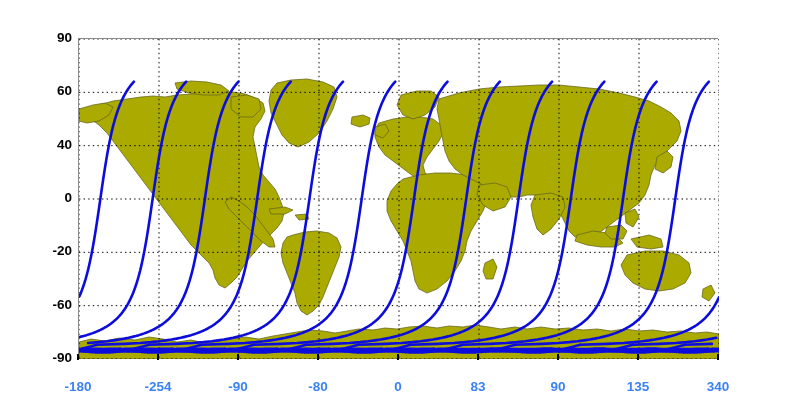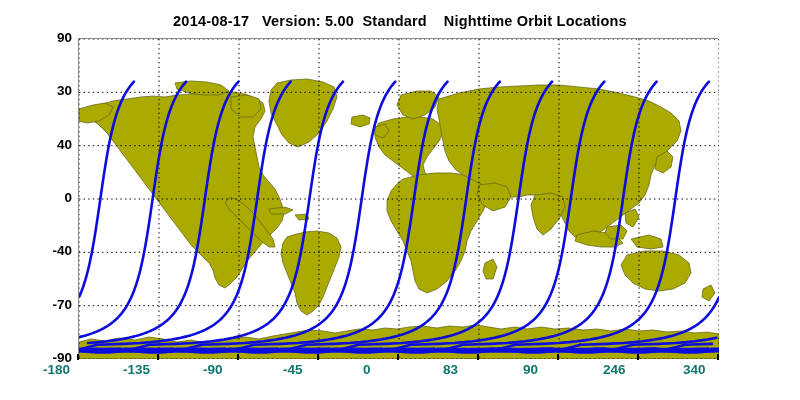--- a/index.html
+++ b/index.html
@@ -70,41 +70,41 @@
   }
   #xtick-layer {
     position: absolute;
     left: 78px;
     top: 360px;
     width: 640px;
     height: 24px;
   }
   .xtick-label {
     position: absolute;
-    top: 2px;
+    top: 19px;
     width: 70px;
     margin-left: -35px;
+    text-align: center;
     font-family: "Liberation Sans", sans-serif;
     font-size: 13.5px;
     font-weight: bold;
-    color: #0f766e;
+    color: #3b82f6;
     line-height: 16px;
   }
   .tickmark-v {
     position: absolute;
     width: 1.5px;
     background: #000000;
   }
 </style>
 </head>
 <body>
 
 <div id="figure">
 
-  <div id="title">2014-08-17   Version: 5.00  Standard    Nighttime Orbit Locations</div>
 
   <div id="plot">
     <svg id="plot-svg" viewBox="0 0 640 320" preserveAspectRatio="none" xmlns="http://www.w3.org/2000/svg">
 
       <defs>
         <clipPath id="plotclip">
           <rect x="0" y="0" width="640" height="320"></rect>
         </clipPath>
       </defs>
 
@@ -288,41 +288,41 @@
           <path d="M629.84,42.67 L629.05,43.54 L628.29,44.42 L627.56,45.30 L626.85,46.17 L626.18,47.05 L625.52,47.93 L624.89,48.81 L624.29,49.68 L623.70,50.56 L623.13,51.44 L622.58,52.31 L622.05,53.19 L621.53,54.07 L621.03,54.95 L620.54,55.82 L620.07,56.70 L619.61,57.58 L619.17,58.45 L618.73,59.33 L618.31,60.21 L617.90,61.08 L617.50,61.96 L617.11,62.84 L616.73,63.72 L616.35,64.59 L615.99,65.47 L615.64,66.35 L615.29,67.22 L614.95,68.10 L614.62,68.98 L614.30,69.85 L613.98,70.73 L613.67,71.61 L613.37,72.49 L613.07,73.36 L612.78,74.24 L612.49,75.12 L612.21,75.99 L611.94,76.87 L611.67,77.75 L611.40,78.63 L611.14,79.50 L610.89,80.38 L610.63,81.26 L610.39,82.13 L610.14,83.01 L609.91,83.89 L609.67,84.76 L609.44,85.64 L609.21,86.52 L608.99,87.40 L608.77,88.27 L608.55,89.15 L608.33,90.03 L608.12,90.90 L607.91,91.78 L607.71,92.66 L607.51,93.53 L607.31,94.41 L607.11,95.29 L606.91,96.17 L606.72,97.04 L606.53,97.92 L606.34,98.80 L606.16,99.67 L605.97,100.55 L605.79,101.43 L605.61,102.31 L605.44,103.18 L605.26,104.06 L605.09,104.94 L604.92,105.81 L604.75,106.69 L604.58,107.57 L604.41,108.44 L604.25,109.32 L604.08,110.20 L603.92,111.08 L603.76,111.95 L603.60,112.83 L603.44,113.71 L603.29,114.58 L603.13,115.46 L602.98,116.34 L602.83,117.21 L602.68,118.09 L602.53,118.97 L602.38,119.85 L602.23,120.72 L602.08,121.60 L601.94,122.48 L601.79,123.35 L601.65,124.23 L601.50,125.11 L601.36,125.99 L601.22,126.86 L601.08,127.74 L600.94,128.62 L600.80,129.49 L600.66,130.37 L600.52,131.25 L600.39,132.12 L600.25,133.00 L600.12,133.88 L599.98,134.76 L599.85,135.63 L599.71,136.51 L599.58,137.39 L599.45,138.26 L599.32,139.14 L599.18,140.02 L599.05,140.89 L598.92,141.77 L598.79,142.65 L598.66,143.53 L598.53,144.40 L598.40,145.28 L598.27,146.16 L598.15,147.03 L598.02,147.91 L597.89,148.79 L597.76,149.67 L597.63,150.54 L597.51,151.42 L597.38,152.30 L597.25,153.17 L597.13,154.05 L597.00,154.93 L596.87,155.80 L596.75,156.68 L596.62,157.56 L596.49,158.44 L596.37,159.31 L596.24,160.19 L596.11,161.07 L595.99,161.94 L595.86,162.82 L595.73,163.70 L595.61,164.57 L595.48,165.45 L595.35,166.33 L595.23,167.21 L595.10,168.08 L594.97,168.96 L594.84,169.84 L594.72,170.71 L594.59,171.59 L594.46,172.47 L594.33,173.35 L594.20,174.22 L594.07,175.10 L593.95,175.98 L593.82,176.85 L593.69,177.73 L593.55,178.61 L593.42,179.48 L593.29,180.36 L593.16,181.24 L593.03,182.12 L592.90,182.99 L592.76,183.87 L592.63,184.75 L592.49,185.62 L592.36,186.50 L592.22,187.38 L592.09,188.25 L591.95,189.13 L591.81,190.01 L591.67,190.89 L591.53,191.76 L591.39,192.64 L591.25,193.52 L591.11,194.39 L590.97,195.27 L590.82,196.15 L590.68,197.03 L590.53,197.90 L590.39,198.78 L590.24,199.66 L590.09,200.53 L589.94,201.41 L589.79,202.29 L589.64,203.16 L589.49,204.04 L589.33,204.92 L589.18,205.80 L589.02,206.67 L588.86,207.55 L588.70,208.43 L588.54,209.30 L588.38,210.18 L588.22,211.06 L588.05,211.93 L587.88,212.81 L587.71,213.69 L587.54,214.57 L587.37,215.44 L587.20,216.32 L587.02,217.20 L586.84,218.07 L586.66,218.95 L586.48,219.83 L586.30,220.71 L586.11,221.58 L585.92,222.46 L585.73,223.34 L585.54,224.21 L585.34,225.09 L585.14,225.97 L584.94,226.84 L584.74,227.72 L584.53,228.60 L584.32,229.48 L584.11,230.35 L583.89,231.23 L583.67,232.11 L583.45,232.98 L583.22,233.86 L582.99,234.74 L582.76,235.61 L582.52,236.49 L582.28,237.37 L582.04,238.25 L581.79,239.12 L581.54,240.00 L581.28,240.88 L581.02,241.75 L580.75,242.63 L580.48,243.51 L580.20,244.39 L579.92,245.26 L579.63,246.14 L579.34,247.02 L579.04,247.89 L578.73,248.77 L578.42,249.65 L578.10,250.52 L577.77,251.40 L577.44,252.28 L577.09,253.16 L576.74,254.03 L576.39,254.91 L576.02,255.79 L575.64,256.66 L575.26,257.54 L574.86,258.42 L574.46,259.29 L574.04,260.17 L573.62,261.05 L573.18,261.93 L572.73,262.80 L572.26,263.68 L571.78,264.56 L571.29,265.43 L570.78,266.31 L570.26,267.19 L569.72,268.07 L569.16,268.94 L568.58,269.82 L567.99,270.70 L567.37,271.57 L566.73,272.45 L566.07,273.33 L565.38,274.20 L564.66,275.08 L563.92,275.96 L563.15,276.84 L562.34,277.71 L561.50,278.59 L560.63,279.47 L559.71,280.34 L558.75,281.22 L557.75,282.10 L556.69,282.97 L555.58,283.85 L554.42,284.73 L553.19,285.61 L551.89,286.48 L550.52,287.36 L549.06,288.24 L547.51,289.11 L545.86,289.99 L544.10,290.87 L542.21,291.75 L540.19,292.62 L538.00,293.50 L535.64,294.38 L533.07,295.25 L530.26,296.13 L527.17,297.01 L523.76,297.88 L519.95,298.76 L515.67,299.64 L510.79,300.52 L505.13,301.39 L498.43,302.27 L490.22,303.15 L479.52,304.02 L463.30,304.90 L436.27,305.78 " stroke="#0c0cdd" stroke-width="2.6" fill="none"></path>
           <path d="M436.27,305.78 L435.76,305.91 L435.24,306.05 L434.73,306.19 L434.22,306.32 L433.71,306.46 L433.20,306.59 L432.69,306.73 L432.18,306.86 L431.67,307.00 L431.16,307.13 L430.64,307.27 L430.13,307.40 L429.62,307.53 L429.11,307.66 L428.60,307.80 L428.09,307.93 L427.58,308.06 L427.07,308.19 L426.56,308.32 L426.04,308.44 L425.53,308.57 L425.02,308.70 L424.51,308.82 L424.00,308.95 L423.49,309.07 L422.98,309.19 L422.47,309.31 L421.96,309.43 L421.44,309.55 L420.93,309.67 L420.42,309.79 L419.91,309.90 L419.40,310.02 L418.89,310.13 L418.38,310.24 L417.87,310.35 L417.36,310.46 L416.84,310.57 L416.33,310.67 L415.82,310.78 L415.31,310.88 L414.80,310.98 L414.29,311.08 L413.78,311.18 L413.27,311.28 L412.76,311.37 L412.24,311.46 L411.73,311.55 L411.22,311.64 L410.71,311.73 L410.20,311.82 L409.69,311.90 L409.18,311.98 L408.67,312.06 L408.16,312.14 L407.64,312.22 L407.13,312.29 L406.62,312.36 L406.11,312.43 L405.60,312.50 L405.09,312.57 L404.58,312.63 L404.07,312.69 L403.56,312.75 L403.04,312.81 L402.53,312.87 L402.02,312.92 L401.51,312.97 L401.00,313.02 L400.49,313.07 L399.98,313.11 L399.47,313.16 L398.96,313.20 L398.44,313.24 L397.93,313.27 L397.42,313.31 L396.91,313.34 L396.40,313.37 L395.89,313.40 L395.38,313.42 L394.87,313.45 L394.36,313.47 L393.84,313.49 L393.33,313.50 L392.82,313.52 L392.31,313.53 L391.80,313.54 L391.29,313.55 L390.78,313.55 L390.27,313.56 L389.76,313.56 L389.24,313.56 L388.73,313.56 L388.22,313.55 L387.71,313.54 L387.20,313.53 L386.69,313.52 L386.18,313.51 L385.67,313.50 L385.16,313.48 L384.64,313.46 L384.13,313.44 L383.62,313.41 L383.11,313.39 L382.60,313.36 L382.09,313.33 L381.58,313.30 L381.07,313.27 L380.56,313.23 L380.04,313.20 L379.53,313.16 L379.02,313.12 L378.51,313.08 L378.00,313.03 L377.49,312.99 L376.98,312.94 L376.47,312.89 L375.96,312.84 L375.44,312.79 L374.93,312.73 L374.42,312.68 L373.91,312.62 L373.40,312.56 L372.89,312.50 L372.38,312.44 L371.87,312.38 L371.36,312.32 L370.84,312.25 L370.33,312.18 L369.82,312.12 L369.31,312.05 L368.80,311.98 L368.29,311.91 L367.78,311.83 L367.27,311.76 L366.76,311.68 L366.24,311.61 L365.73,311.53 L365.22,311.46 L364.71,311.38 L364.20,311.30 L363.69,311.22 L363.18,311.14 L362.67,311.06 L362.16,310.97 L361.64,310.89 L361.13,310.81 L360.62,310.72 L360.11,310.64 L359.60,310.55 L359.09,310.47 L358.58,310.38 L358.07,310.30 L357.56,310.21 L357.04,310.12 L356.53,310.04 L356.02,309.95 L355.51,309.86 L355.00,309.78 L354.49,309.69 " stroke="#0c0cdd" stroke-width="2.6" fill="none"></path>
           <path d="M354.49,309.69 L349.16,309.79 L343.82,309.88 L338.49,309.98 L333.16,310.08 L327.82,310.17 L322.49,310.27 L317.16,310.36 L311.82,310.46 L306.49,310.55 L301.16,310.64 L295.82,310.73 L290.49,310.82 L285.16,310.91 L279.82,310.99 L274.49,311.07 L269.16,311.15 L263.82,311.23 L258.49,311.31 L253.16,311.38 L247.82,311.45 L242.49,311.52 L237.16,311.58 L231.82,311.64 L226.49,311.70 L221.16,311.76 L215.82,311.81 L210.49,311.86 L205.16,311.91 L199.82,311.95 L194.49,311.99 L189.16,312.02 L183.82,312.06 L178.49,312.08 L173.16,312.11 L167.82,312.13 L162.49,312.15 L157.16,312.16 L151.82,312.17 L146.49,312.18 L141.16,312.18 L135.82,312.18 L130.49,312.17 L125.16,312.16 L119.82,312.15 L114.49,312.13 L109.16,312.11 L103.82,312.08 L98.49,312.06 L93.16,312.02 L87.82,311.99 L82.49,311.95 L77.16,311.91 L71.82,311.86 L66.49,311.81 L61.16,311.76 L55.82,311.70 L50.49,311.64 L45.16,311.58 L39.82,311.52 L34.49,311.45 L29.16,311.38 L23.82,311.31 L18.49,311.23 L13.16,311.15 L7.82,311.07 L2.49,310.99 M637.16,310.91 L631.82,310.82 L626.49,310.73 L621.16,310.64 L615.82,310.55 L610.49,310.46 L605.16,310.36 L599.82,310.27 L594.49,310.17 L589.16,310.08 L583.82,309.98 L578.49,309.88 L573.16,309.79 L567.82,309.69 " stroke="#0c0cdd" stroke-width="2.6" fill="none"></path>
         </g>
 
     </svg>
   </div>
 
   <div id="ytick-layer">
       <div class="ytick-label" style="top: 313px;">-90</div>
-      <div class="ytick-label" style="top: 259.667px;">-70</div>
-      <div class="ytick-label" style="top: 206.333px;">-40</div>
+      <div class="ytick-label" style="top: 259.667px;">-60</div>
+      <div class="ytick-label" style="top: 206.333px;">-20</div>
       <div class="ytick-label" style="top: 153px;">0</div>
       <div class="ytick-label" style="top: 99.6667px;">40</div>
-      <div class="ytick-label" style="top: 46.3333px;">30</div>
+      <div class="ytick-label" style="top: 46.3333px;">60</div>
       <div class="ytick-label" style="top: -7px;">90</div>
     </div>
   <div id="xtick-layer">
       <div class="xtick-label" style="left: 0px;">-180</div>
       <div class="tickmark-v" style="left: -0.75px; top: -6px; height: 6px;"></div>
-      <div class="xtick-label" style="left: 80px;">-135</div>
+      <div class="xtick-label" style="left: 80px;">-254</div>
       <div class="tickmark-v" style="left: 79.25px; top: -6px; height: 6px;"></div>
       <div class="xtick-label" style="left: 160px;">-90</div>
       <div class="tickmark-v" style="left: 159.25px; top: -6px; height: 6px;"></div>
-      <div class="xtick-label" style="left: 240px;">-45</div>
+      <div class="xtick-label" style="left: 240px;">-80</div>
       <div class="tickmark-v" style="left: 239.25px; top: -6px; height: 6px;"></div>
       <div class="xtick-label" style="left: 320px;">0</div>
       <div class="tickmark-v" style="left: 319.25px; top: -6px; height: 6px;"></div>
       <div class="xtick-label" style="left: 400px;">83</div>
       <div class="tickmark-v" style="left: 399.25px; top: -6px; height: 6px;"></div>
       <div class="xtick-label" style="left: 480px;">90</div>
       <div class="tickmark-v" style="left: 479.25px; top: -6px; height: 6px;"></div>
-      <div class="xtick-label" style="left: 560px;">246</div>
+      <div class="xtick-label" style="left: 560px;">135</div>
       <div class="tickmark-v" style="left: 559.25px; top: -6px; height: 6px;"></div>
       <div class="xtick-label" style="left: 640px;">340</div>
       <div class="tickmark-v" style="left: 639.25px; top: -6px; height: 6px;"></div>
     </div>
 
 </div>
 
 </body></html>

